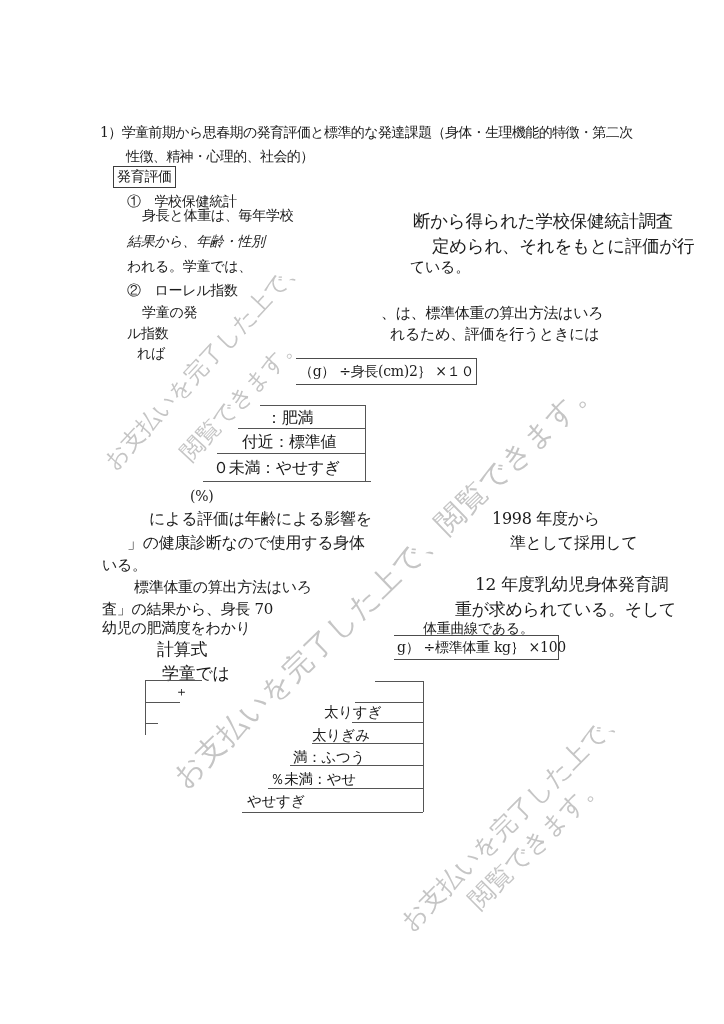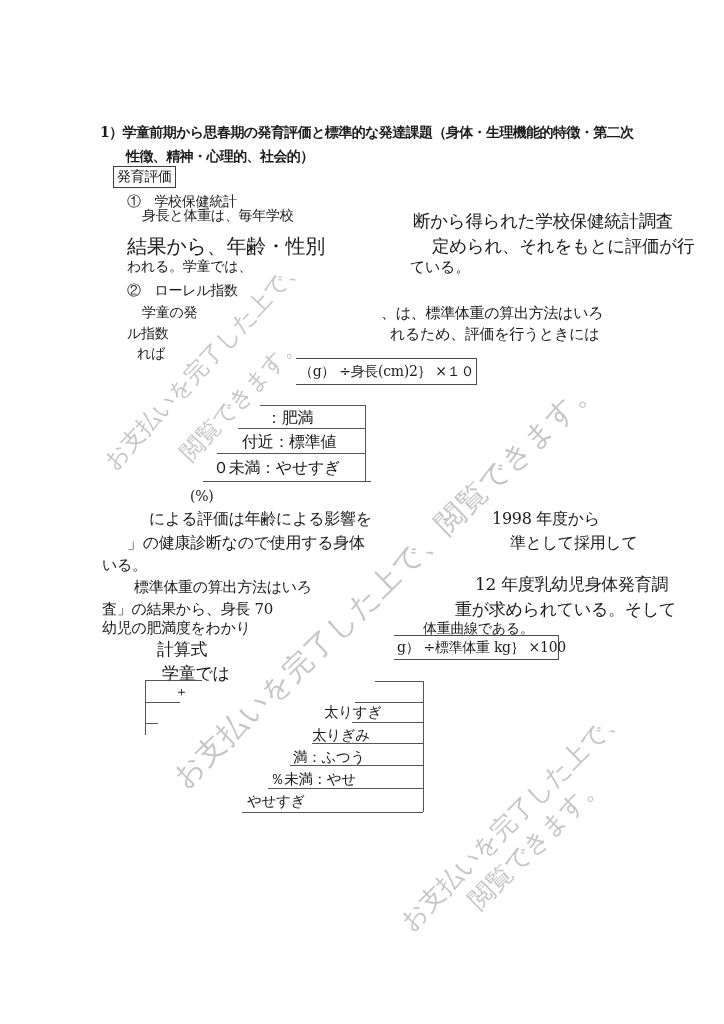--- a/index.html
+++ b/index.html
@@ -1,21 +1,21 @@
 <!DOCTYPE html>
 <html><head>
 <meta charset="utf-8">
 <style>
   html,body{margin:0;padding:0;background:#ffffff;}
   .page{
     position:relative;width:724px;height:1024px;background:#ffffff;overflow:hidden;
     font-family:"DejaVu Serif","Liberation Serif",serif;color:#1b1b1b;
   }
   .frag{position:absolute;white-space:nowrap;z-index:2;letter-spacing:-0.3px;}
-  .bold{font-weight:700;text-align:right;}
+  .bold{font-weight:400;text-align:right;}
   .hl{position:absolute;height:1px;background:#555;z-index:2;}
   .vl{position:absolute;width:1px;background:#555;z-index:2;}
   .labelbox{
     position:absolute;border:1px solid #3d3d3d;padding:1px 3px;font-size:14px;z-index:2;
     letter-spacing:-0.3px;
   }
   .fbox{
     position:absolute;border:1px solid #4c4c4c;border-left:none;z-index:2;
     font-size:14px;letter-spacing:-0.3px;white-space:nowrap;
   }
@@ -44,21 +44,21 @@
   </div>
 
   <div class="frag bold" style="left:100px;top:124px;font-size:14px;letter-spacing:-0.6px;">1）学童前期から思春期の発育評価と標準的な発達課題（身体・生理機能的特徴・第二次</div>
   <div class="frag bold" style="left:126px;top:148px;font-size:14px;letter-spacing:-0.6px;">性徴、精神・心理的、社会的）</div>
 
   <div class="labelbox" style="left:113px;top:166px;">発育評価</div>
 
   <div class="frag" style="left:127px;top:193px;font-size:14px;">①　学校保健統計</div>
   <div class="frag" style="left:142px;top:207px;font-size:14px;">身長と体重は、毎年学校</div>
   <div class="frag" style="left:413px;top:209px;font-size:17.5px;">断から得られた学校保健統計調査</div>
-  <div class="frag" style="left:127px;top:233px;font-size:20px;">結果から、年齢・性別</div>
+  <div class="frag" style="left:127px;top:233px;font-size:14px;font-style:italic;">結果から、年齢・性別</div>
   <div class="frag" style="left:432px;top:234px;font-size:17.5px;">定められ、それをもとに評価が行</div>
   <div class="frag" style="left:127px;top:258px;font-size:14px;">われる。学童では、</div>
   <div class="frag" style="left:410px;top:258px;font-size:15px;">ている。</div>
 
   <div class="frag" style="left:127px;top:282px;font-size:14px;">②　ローレル指数</div>
   <div class="frag" style="left:142px;top:304px;font-size:14px;">学童の発</div>
   <div class="frag" style="left:381px;top:304px;font-size:15px;">、は、標準体重の算出方法はいろ</div>
   <div class="frag" style="left:127px;top:325px;font-size:14px;">ル指数</div>
   <div class="frag" style="left:390px;top:325px;font-size:15px;">れるため、評価を行うときには</div>
   <div class="frag" style="left:137px;top:345px;font-size:14px;text-align:right;">れば</div>

